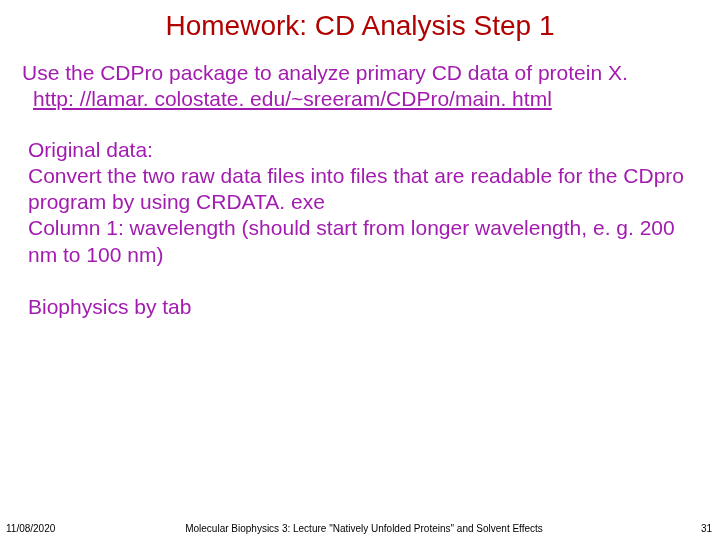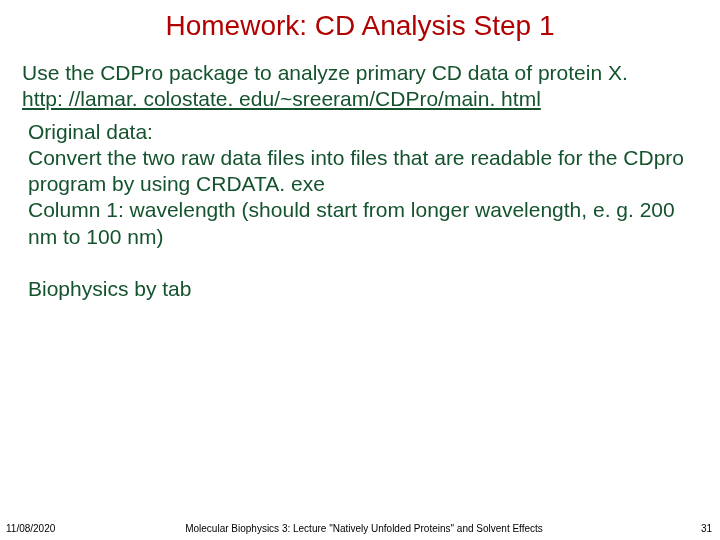--- a/index.html
+++ b/index.html
@@ -1,21 +1,21 @@
 <!DOCTYPE html>
 <html><head>
 <meta charset="utf-8">
 <style>
   * { margin: 0; padding: 0; box-sizing: border-box; }
   html, body { width: 720px; height: 540px; background: #fff; font-family: Arial, Helvetica, sans-serif; }
   .slide { position: relative; width: 720px; height: 540px; }
   .title { color: #b00000; font-size: 28px; text-align: center; padding-top: 10px; font-weight: normal; }
-  .body { color: #14532d; font-size: 21px; line-height: 1.25; padding: 18px 22px 0 22px; }
-  .body .link { text-decoration: underline; }
-  .para2 { margin-top: 6px; padding-left: 6px; }
+  .body { color: #a21caf; font-size: 21px; line-height: 1.25; padding: 18px 22px 0 22px; }
+  .body .link { text-decoration: underline; margin-left: 11px; }
+  .para2 { margin-top: 24px; padding-left: 6px; }
   .footer { position: absolute; bottom: 6px; left: 0; width: 100%; font-size: 10px; color: #000; }
   .footer .date { position: absolute; left: 6px; bottom: 0; }
   .footer .center { position: absolute; left: 8px; right: 0; bottom: 0; text-align: center; }
   .footer .num { position: absolute; right: 8px; bottom: 0; }
 </style>
 </head>
 <body>
 
 <div class="slide">
   <h1 class="title">Homework: CD Analysis Step 1</h1>

